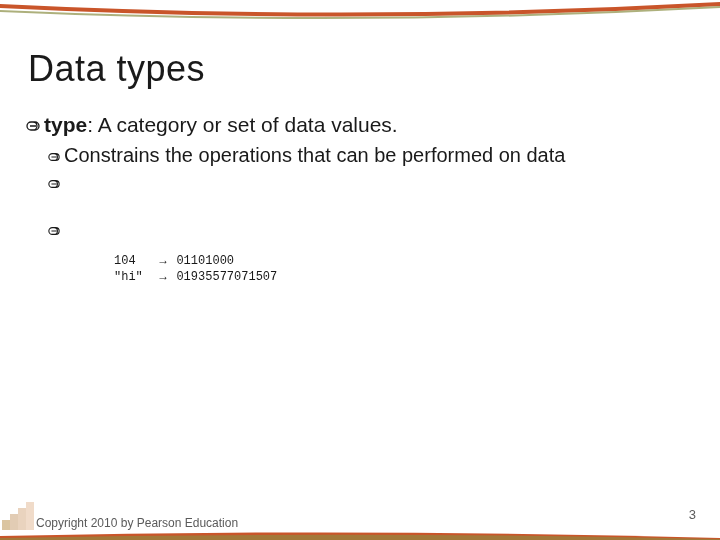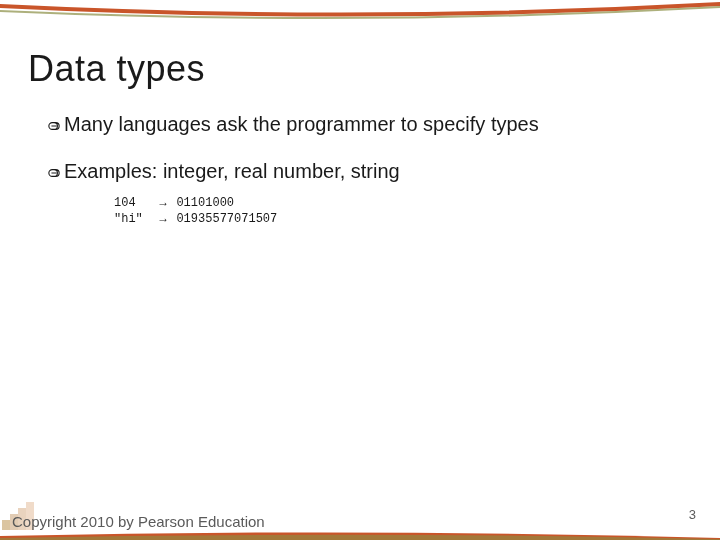--- a/index.html
+++ b/index.html
@@ -75,22 +75,22 @@
   }
   .mono-row { white-space: pre; }
 
   .arrow {
     font-family: Verdana, Geneva, sans-serif;
   }
 
   .copyright {
     position: absolute;
     bottom: 10px;
-    left: 12px;
-    font-size: 15px;
+    left: 36px;
+    font-size: 12px;
     color: #5a5a5a;
   }
   .pagenum {
     position: absolute;
     bottom: 18px;
     right: 24px;
     font-size: 13px;
     color: #5a5a5a;
   }
   .footer-deco {
@@ -109,36 +109,50 @@
   <svg width="720" height="26" viewBox="0 0 720 26">
     <path d="M0,4 Q360,22 720,2 L720,6 Q360,26 0,8 Z" fill="#c9552a"></path>
     <path d="M0,10 Q360,26 720,6 L720,8 Q360,28 0,12 Z" fill="#8a8f45" opacity="0.7"></path>
   </svg>
 </div>
 
 <h1 class="title">Data types</h1>
 
 <div class="content">
 
-
+  <div class="bullet-l1">
+    <span class="bullet-icon">
+      <svg width="18" height="14" viewBox="0 0 18 14">
+        <path d="M3,7 A4,4 0 0,1 7,3 L9,3 A4,4 0 0,1 9,11 L7,11 A4,4 0 0,1 3,7 M6,7 L12,7 M9,3 L11,3 A4,4 0 0,1 11,11 L9,11" stroke="#1a1a1a" stroke-width="1.3" fill="none"></path>
+      </svg>
+    </span><span class="bold">type</span><span>: A category or set of data values.</span>
+  </div>
 
   <div class="bullet-l2">
     <span class="bullet-icon">
       <svg width="16" height="12" viewBox="0 0 18 14">
         <path d="M3,7 A4,4 0 0,1 7,3 L9,3 A4,4 0 0,1 9,11 L7,11 A4,4 0 0,1 3,7 M6,7 L12,7 M9,3 L11,3 A4,4 0 0,1 11,11 L9,11" stroke="#1a1a1a" stroke-width="1.3" fill="none"></path>
       </svg>
-    </span><span>Many languages ask the programmer to specify types</span>
+    </span><span>Constrains the operations that can be performed on data</span>
+  </div>
+
+  <div class="bullet-l2">
+    <span class="bullet-icon">
+      <svg width="16" height="12" viewBox="0 0 18 14">
+        <path d="M3,7 A4,4 0 0,1 7,3 L9,3 A4,4 0 0,1 9,11 L7,11 A4,4 0 0,1 3,7 M6,7 L12,7 M9,3 L11,3 A4,4 0 0,1 11,11 L9,11" stroke="#1a1a1a" stroke-width="1.3" fill="none"></path>
+      </svg>
+    </span>
   </div>
 
   <div class="bullet-l2 gap-m">
     <span class="bullet-icon">
       <svg width="16" height="12" viewBox="0 0 18 14">
         <path d="M3,7 A4,4 0 0,1 7,3 L9,3 A4,4 0 0,1 9,11 L7,11 A4,4 0 0,1 3,7 M6,7 L12,7 M9,3 L11,3 A4,4 0 0,1 11,11 L9,11" stroke="#1a1a1a" stroke-width="1.3" fill="none"></path>
       </svg>
-    </span><span>Examples: integer, real number, string</span>
+    </span>
   </div>
 
 
   <div class="mono-block">
     <div class="mono-row"><span>104</span>   <span class="arrow">→</span> <span>01101000</span></div>
     <div class="mono-row"><span>"hi"</span>  <span class="arrow">→</span> <span>01935577071507</span></div>
   </div>
 
 </div>
 

